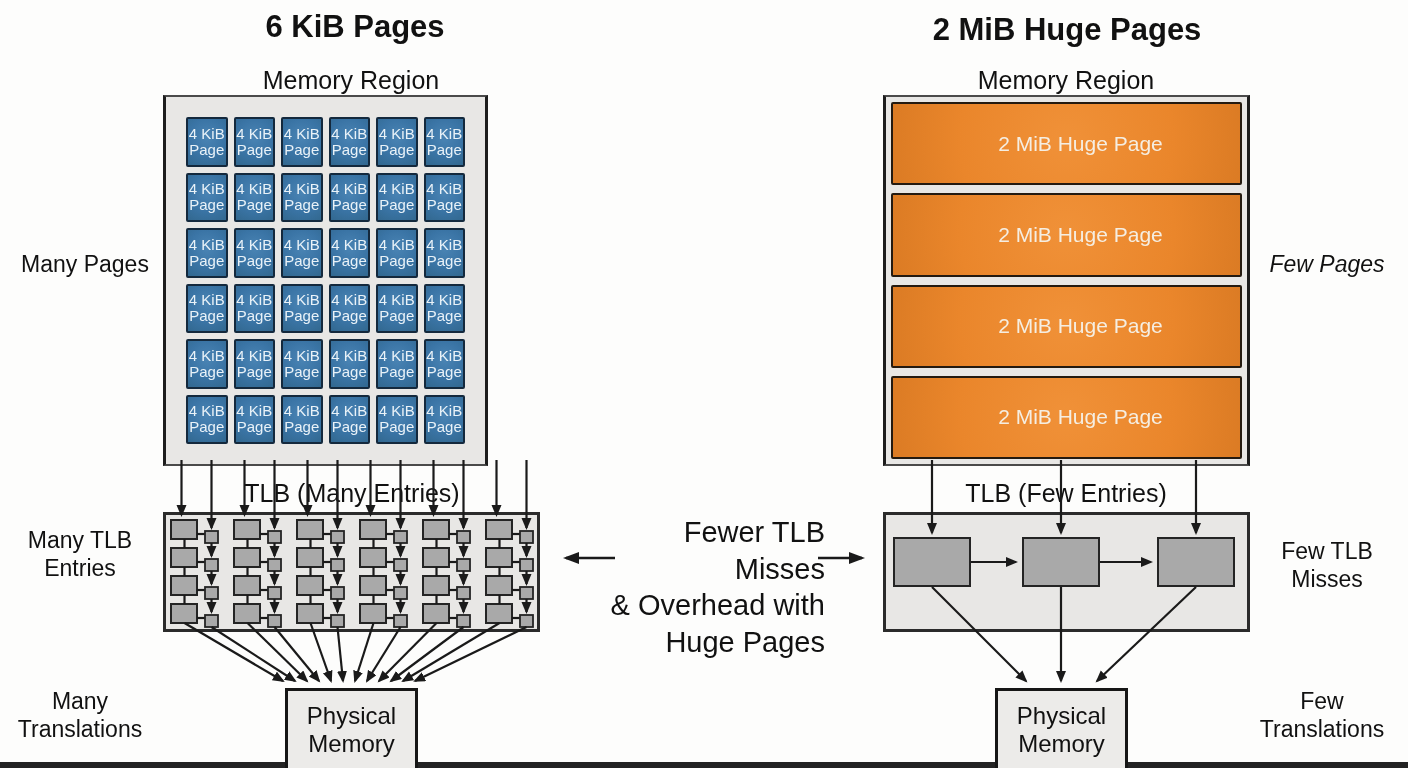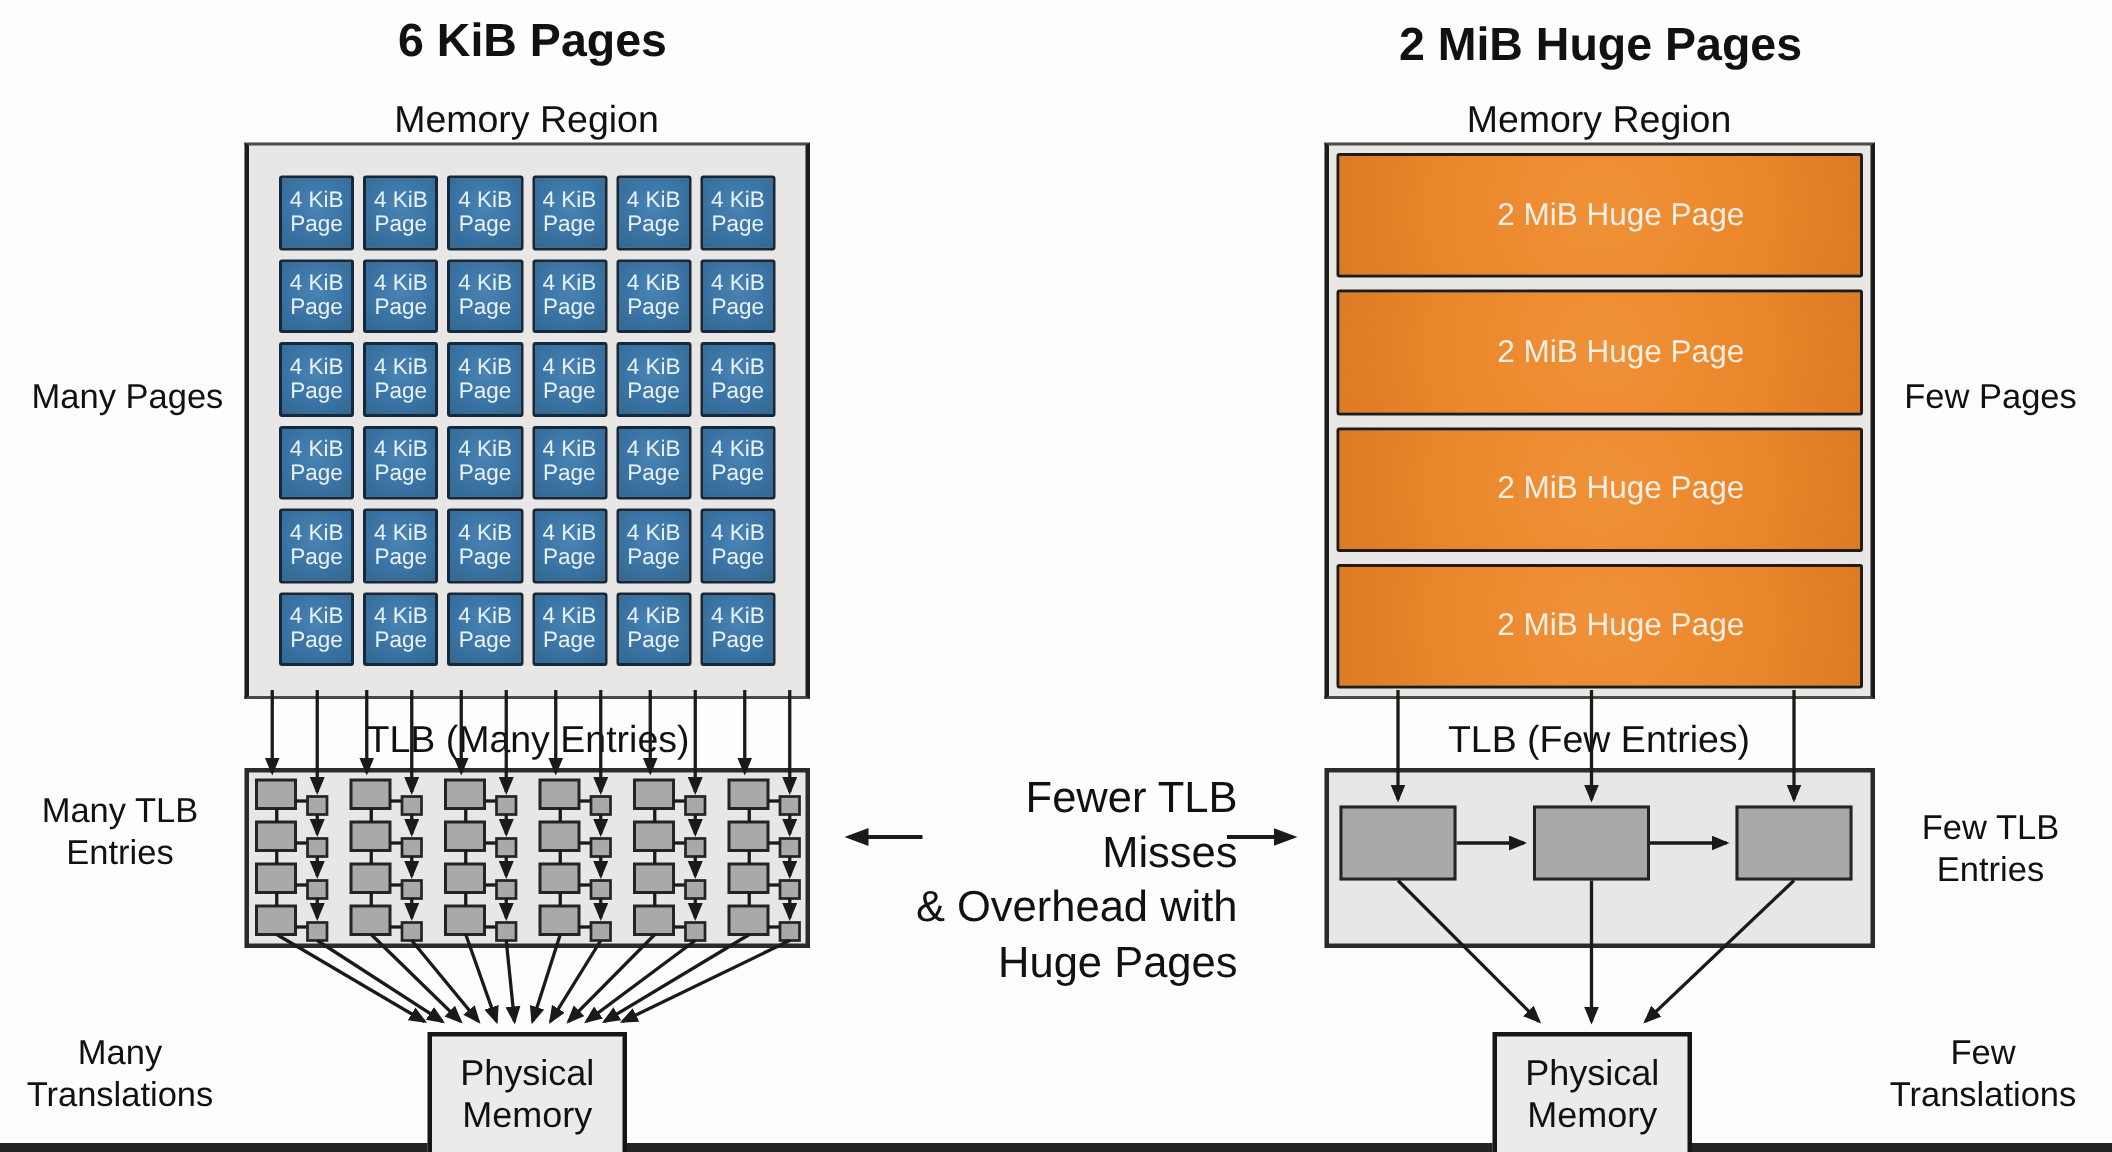--- a/index.html
+++ b/index.html
@@ -12,21 +12,21 @@
   .title{font-size:31px;font-weight:600;text-align:center;letter-spacing:0;z-index:2;}
   .sublabel{font-size:25px;font-weight:500;text-align:center;z-index:2;}
   .sidelabel{font-size:23px;font-weight:500;text-align:center;line-height:1.22;z-index:2;}
   .annotation{font-size:29px;font-weight:500;text-align:right;line-height:1.26;white-space:pre-line;z-index:2;}
 
   .region{
     box-sizing:border-box;background:#e8e7e5;
     border-style:solid;border-color:#4a4a4a #1d1d1d;border-width:2px 3px;
     display:grid;z-index:1;
   }
-  #grid4{left:163px;top:95px;width:377px;height:371px;padding:20px;gap:6px;
+  #grid4{left:163px;top:95px;width:325px;height:371px;padding:20px;gap:6px;
          grid-template-columns:repeat(6,1fr);grid-template-rows:repeat(6,1fr);}
   #gridH{left:883px;top:95px;width:367px;height:371px;padding:5px;gap:8px;
          grid-template-rows:repeat(4,1fr);}
 
   .page4{
     background:radial-gradient(circle at 50% 40%, #4a84b4 0%, #3a74a5 55%, #32688f 100%);
     border:2px solid #14293d;border-radius:2px;
     display:flex;align-items:center;justify-content:center;text-align:center;
     color:#e9f2f8;font-size:15px;line-height:1.08;white-space:pre-line;
   }
@@ -158,22 +158,22 @@
 <div class="abs tlbbox" style="left:163px;top:512px;width:377px;height:120px;"></div>
 <div class="abs tlbbox" style="left:883px;top:512px;width:367px;height:120px;"></div>
 
 <div class="abs tlbentry" style="left:893px;top:537px;width:78px;height:50px;"></div>
 <div class="abs tlbentry" style="left:1022px;top:537px;width:78px;height:50px;"></div>
 <div class="abs tlbentry" style="left:1157px;top:537px;width:78px;height:50px;"></div>
 
 <div class="abs sidelabel" style="left:10px;top:250px;width:150px;">Many Pages</div>
 <div class="abs sidelabel" style="left:0px;top:526px;width:160px;">Many TLB Entries</div>
 <div class="abs sidelabel" style="left:-5px;top:687px;width:170px;">Many Translations</div>
-<div class="abs sidelabel" style="left:1252px;top:250px;width:150px;">Few Pages</div>
-<div class="abs sidelabel" style="left:1247px;top:537px;width:160px;">Few TLB Entries</div>
+<div class="abs sidelabel" style="left:1252px;top:250px;width:150px;font-style:italic;">Few Pages</div>
+<div class="abs sidelabel" style="left:1247px;top:537px;width:160px;">Few TLB Misses</div>
 <div class="abs sidelabel" style="left:1237px;top:687px;width:170px;">Few Translations</div>
 
 <div class="abs annotation" style="left:600px;top:514px;width:225px;">Fewer TLB Misses
 &amp; Overhead with
 Huge Pages</div>
 
 <div class="abs physbox" style="left:285px;top:688px;width:133px;height:85px;">Physical Memory</div>
 <div class="abs physbox" style="left:995px;top:688px;width:133px;height:85px;">Physical Memory</div>
 
 <div class="abs" id="bottomstrip"></div>

